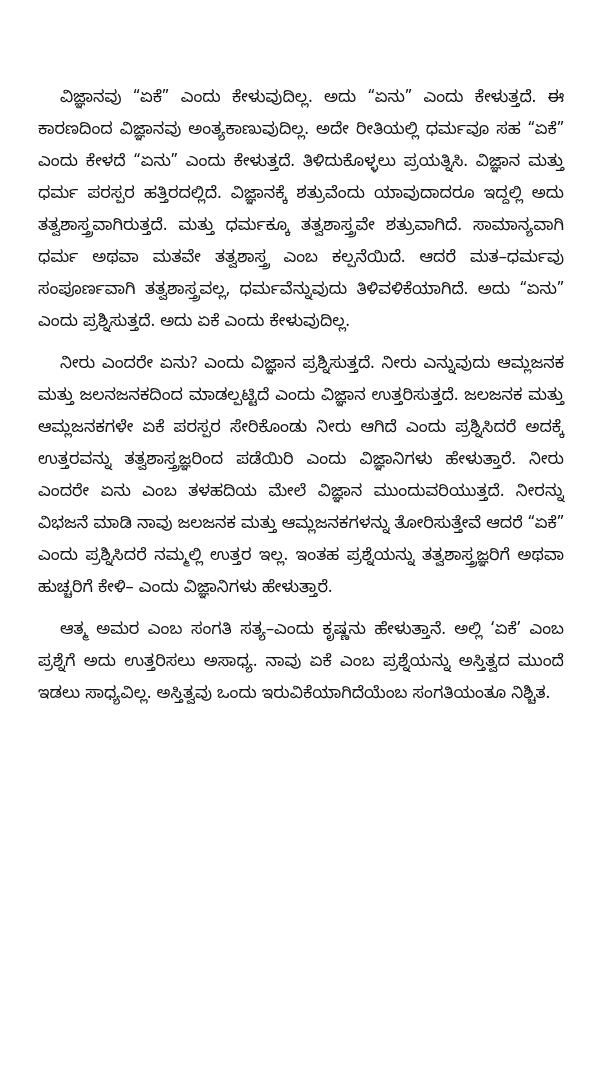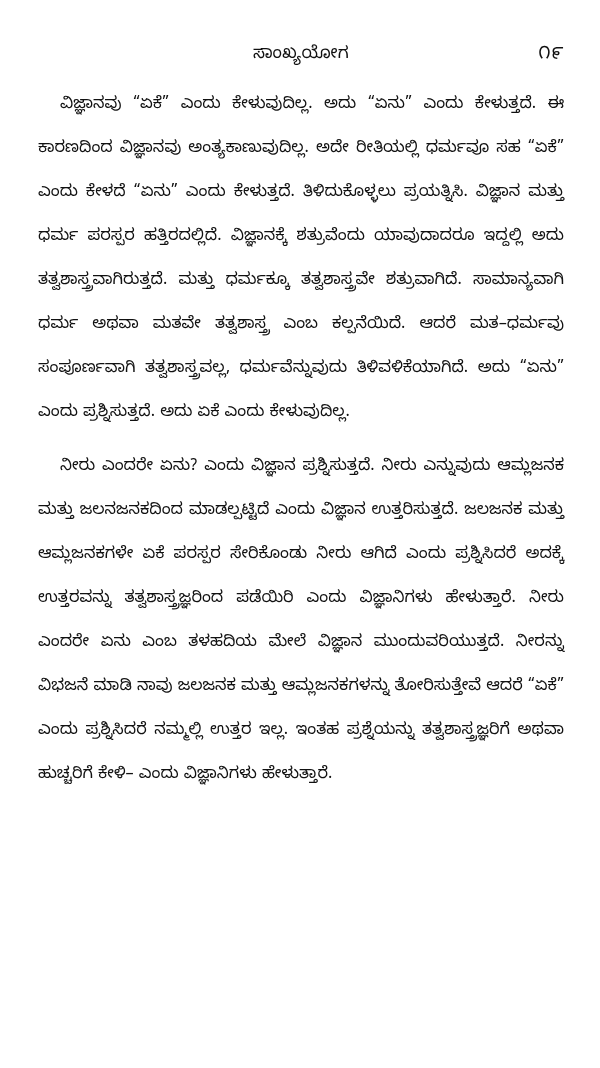--- a/index.html
+++ b/index.html
@@ -52,21 +52,21 @@
   .textblock {
     position: absolute;
     left: 38px;
     top: 84px;
     width: 526px;
   }
 
   .para {
     margin: 0 0 10px 0;
     font-size: 16.2px;
-    line-height: 44px;
+    line-height: 32px;
     text-align: justify;
     text-justify: inter-word;
     text-indent: 22px;
     word-spacing: 0.4px;
     hyphens: none;
   }
 
   .para:last-child {
     margin-bottom: 0;
   }
@@ -84,23 +84,20 @@
     inset: 0;
     pointer-events: none;
     background: transparent;
   }
 </style>
 </head>
 <body>
 
 <div class="page">
 
-  <div class="running-head">
-    <span class="running-head-title">ಸಾಂಖ್ಯಯೋಗ</span>
-    <span class="folio">೧೯</span>
-  </div>
 
   <div class="textblock">
     <p class="para">ವಿಜ್ಞಾನವು “ಏಕೆ” ಎಂದು ಕೇಳುವುದಿಲ್ಲ. ಅದು “ಏನು” ಎಂದು ಕೇಳುತ್ತದೆ. ಈ ಕಾರಣದಿಂದ ವಿಜ್ಞಾನವು ಅಂತ್ಯಕಾಣುವುದಿಲ್ಲ. ಅದೇ ರೀತಿಯಲ್ಲಿ ಧರ್ಮವೂ ಸಹ “ಏಕೆ” ಎಂದು ಕೇಳದೆ “ಏನು” ಎಂದು ಕೇಳುತ್ತದೆ. ತಿಳಿದುಕೊಳ್ಳಲು ಪ್ರಯತ್ನಿಸಿ. ವಿಜ್ಞಾನ ಮತ್ತು ಧರ್ಮ ಪರಸ್ಪರ ಹತ್ತಿರದಲ್ಲಿದೆ. ವಿಜ್ಞಾನಕ್ಕೆ ಶತ್ರುವೆಂದು ಯಾವುದಾದರೂ ಇದ್ದಲ್ಲಿ ಅದು ತತ್ವಶಾಸ್ತ್ರವಾಗಿರುತ್ತದೆ. ಮತ್ತು ಧರ್ಮಕ್ಕೂ ತತ್ವಶಾಸ್ತ್ರವೇ ಶತ್ರುವಾಗಿದೆ. ಸಾಮಾನ್ಯವಾಗಿ ಧರ್ಮ ಅಥವಾ ಮತವೇ ತತ್ವಶಾಸ್ತ್ರ ಎಂಬ ಕಲ್ಪನೆಯಿದೆ. ಆದರೆ ಮತ–ಧರ್ಮವು ಸಂಪೂರ್ಣವಾಗಿ ತತ್ವಶಾಸ್ತ್ರವಲ್ಲ, ಧರ್ಮವೆನ್ನುವುದು ತಿಳಿವಳಿಕೆಯಾಗಿದೆ. ಅದು “ಏನು” ಎಂದು ಪ್ರಶ್ನಿಸುತ್ತದೆ. ಅದು ಏಕೆ ಎಂದು ಕೇಳುವುದಿಲ್ಲ.</p>
     <p class="para">ನೀರು ಎಂದರೇ ಏನು? ಎಂದು ವಿಜ್ಞಾನ ಪ್ರಶ್ನಿಸುತ್ತದೆ. ನೀರು ಎನ್ನುವುದು ಆಮ್ಲಜನಕ ಮತ್ತು ಜಲನಜನಕದಿಂದ ಮಾಡಲ್ಪಟ್ಟಿದೆ ಎಂದು ವಿಜ್ಞಾನ ಉತ್ತರಿಸುತ್ತದೆ. ಜಲಜನಕ ಮತ್ತು ಆಮ್ಲಜನಕಗಳೇ ಏಕೆ ಪರಸ್ಪರ ಸೇರಿಕೊಂಡು ನೀರು ಆಗಿದೆ ಎಂದು ಪ್ರಶ್ನಿಸಿದರೆ ಅದಕ್ಕೆ ಉತ್ತರವನ್ನು ತತ್ವಶಾಸ್ತ್ರಜ್ಞರಿಂದ ಪಡೆಯಿರಿ ಎಂದು ವಿಜ್ಞಾನಿಗಳು ಹೇಳುತ್ತಾರೆ. ನೀರು ಎಂದರೇ ಏನು ಎಂಬ ತಳಹದಿಯ ಮೇಲೆ ವಿಜ್ಞಾನ ಮುಂದುವರಿಯುತ್ತದೆ. ನೀರನ್ನು ವಿಭಜನೆ ಮಾಡಿ ನಾವು ಜಲಜನಕ ಮತ್ತು ಆಮ್ಲಜನಕಗಳನ್ನು ತೋರಿಸುತ್ತೇವೆ ಆದರೆ “ಏಕೆ” ಎಂದು ಪ್ರಶ್ನಿಸಿದರೆ ನಮ್ಮಲ್ಲಿ ಉತ್ತರ ಇಲ್ಲ. ಇಂತಹ ಪ್ರಶ್ನೆಯನ್ನು ತತ್ವಶಾಸ್ತ್ರಜ್ಞರಿಗೆ ಅಥವಾ ಹುಚ್ಚರಿಗೆ ಕೇಳಿ– ಎಂದು ವಿಜ್ಞಾನಿಗಳು ಹೇಳುತ್ತಾರೆ.</p>
+    <p class="para">ಆತ್ಮ ಅಮರ ಎಂಬ ಸಂಗತಿ ಸತ್ಯ–ಎಂದು ಕೃಷ್ಣನು ಹೇಳುತ್ತಾನೆ. ಅಲ್ಲಿ ‘ಏಕೆ’ ಎಂಬ ಪ್ರಶ್ನೆಗೆ ಅದು ಉತ್ತರಿಸಲು ಅಸಾಧ್ಯ. ನಾವು ಏಕೆ ಎಂಬ ಪ್ರಶ್ನೆಯನ್ನು ಅಸ್ತಿತ್ವದ ಮುಂದೆ ಇಡಲು ಸಾಧ್ಯವಿಲ್ಲ. ಅಸ್ತಿತ್ವವು ಒಂದು ಇರುವಿಕೆಯಾಗಿದೆಯೆಂಬ ಸಂಗತಿಯಂತೂ ನಿಶ್ಚಿತ.</p>
   </div>
 
 </div>
 
 </body></html>

